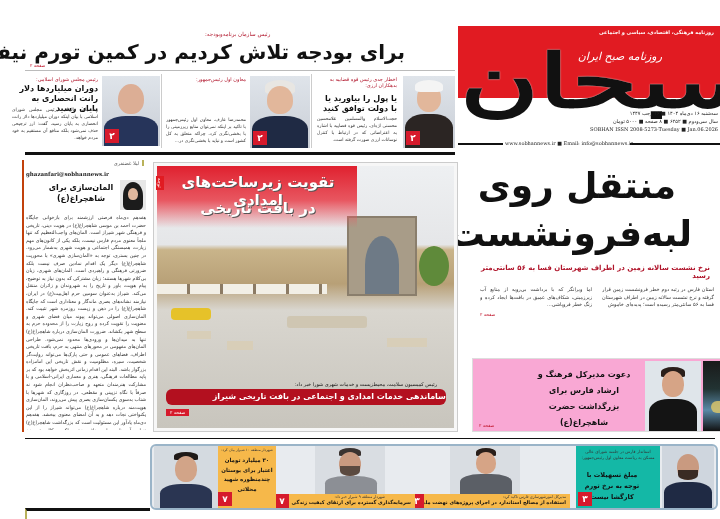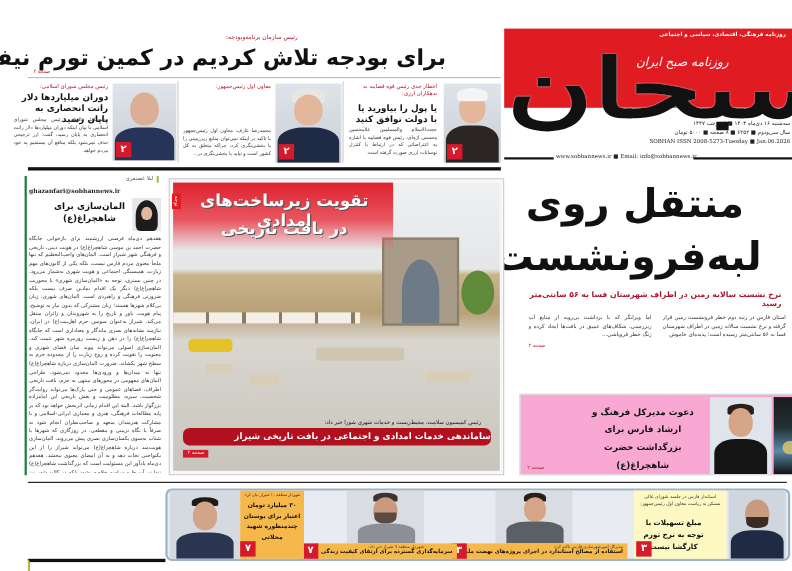--- a/index.html
+++ b/index.html
@@ -110,42 +110,42 @@
     <div class="abs" style="left:230px; top:172px; width:40px; height:9px; background:#d8ceb8;"></div>
   </div>
   <div class="abs" style="left:3px; top:3px; width:200px; height:62px; background:linear-gradient(180deg,#e0212f 0%,#e85660 55%,rgba(240,240,240,0) 100%);"></div>
   <div class="abs" style="left:12px; top:36px; width:184px; text-align:center; color:#fff; font-size:15px; font-weight:bold; text-shadow:1px 1px 0 #555;">در بافت تاریخی</div>
   <div class="abs" style="left:12px; top:10px; width:184px; text-align:center; color:#fff; font-size:15px; font-weight:bold; text-shadow:1px 1px 0 #555;">تقویت زیرساخت‌های امدادی</div>
   <div class="abs" style="right:20px; top:218px; font-size:5px; color:#111;">رئیس کمیسیون سلامت، محیط‌زیست و خدمات شهری شورا خبر داد:</div>
   <div class="abs" style="left:12px; top:226px; width:280px; height:16px; line-height:16px; background:#b3101f; color:#fff; font-size:8px; font-weight:bold; text-align:right; border-radius:6px;">ساماندهی خدمات امدادی و اجتماعی در بافت تاریخی شیراز</div>
   <div class="abs" style="left:12px; top:246px; background:#d61a2c; color:#fff; font-size:4.5px; padding:1px 4px;">صفحه ۲</div>
 </div>
 
-<div class="abs" style="left:22px; top:160px; width:128px; height:272px; border-left:2px solid #15803d;">
+<div class="abs" style="left:22px; top:160px; width:128px; height:272px; border-left:2px solid #c2410c;">
   <div class="abs" style="right:6px; top:0px; font-size:5px; color:#555; border-right:2px solid #b9b25a; padding-right:3px;">لیلا غضنفری</div>
   <div class="abs" style="left:2px; top:11px; font-size:5.5px; font-weight:bold; direction:ltr; color:#222; font-family:'DejaVu Serif', serif;">ghazanfari@sobhannews.ir</div>
   <div class="abs" style="right:-14px; top:16px; background:#e11b22; color:#fff; font-size:5px; writing-mode:vertical-rl; padding:2px 1px;">توجه</div>
   <div class="abs photo" style="right:4px; top:20px; width:26px; height:30px; background:#e7e7e7;">
     <div class="abs" style="left:3px; top:2px; width:20px; height:28px; background:#1c1c1c; border-radius:50% 50% 20% 20%;"></div>
     <div class="face" style="left:8px; top:8px; width:10px; height:12px; background:#e1b89e;"></div>
   </div>
   <div class="abs bold" style="right:34px; top:22px; width:70px; text-align:center; font-size:8px; line-height:11px; color:#111;">المان‌سازی برای شاهچراغ(ع)</div>
   <div class="abs txt" style="right:4px; top:54px; width:120px; height:216px; font-size:4.8px; line-height:7.6px; overflow:hidden;">هفدهم دی‌ماه فرصتی ارزشمند برای بازخوانی جایگاه حضرت احمد بن موسی شاهچراغ(ع) در هویت دینی، تاریخی و فرهنگی شهر شیراز است. المان‌های واجب‌التعظیم که تنها ملجأ معنوی مردم فارس نیست، بلکه یکی از کانون‌های مهم زیارت، همبستگی اجتماعی و هویت شهری به‌شمار می‌رود. در چنین بستری، توجه به «المان‌سازی شهری» با محوریت شاهچراغ(ع) دیگر یک اقدام نمادین صرف نیست بلکه ضرورتی فرهنگی و راهبردی است. المان‌های شهری، زبان بی‌کلام شهرها هستند؛ زبان مشترکی که بدون نیاز به توضیح، پیام هویت، باور و تاریخ را به شهروندان و زائران منتقل می‌کند. شیراز به‌عنوان سومین حرم اهل‌بیت(ع) در ایران، نیازمند نشانه‌های بصری ماندگار و معناداری است که جایگاه شاهچراغ(ع) را در ذهن و زیست روزمره شهر تثبیت کند. المان‌سازی اصولی می‌تواند پیوند میان فضای شهری و معنویت را تقویت کرده و روح زیارت را از محدوده حرم به سطح شهر بکشاند. ضرورت المان‌سازی درباره شاهچراغ(ع) تنها به میدان‌ها و ورودی‌ها محدود نمی‌شود. طراحی المان‌های مفهومی در محورهای منتهی به حرم، بافت تاریخی اطراف، فضاهای عمومی و حتی پارک‌ها می‌تواند روایت‌گر شخصیت، سیره، مظلومیت و نقش تاریخی این امامزاده بزرگوار باشد. البته این اقدام زمانی اثربخش خواهد بود که بر پایه مطالعات فرهنگی، هنری و معماری ایرانی-اسلامی و با مشارکت هنرمندان متعهد و صاحب‌نظران انجام شود نه صرفاً با نگاه تزیینی و مقطعی. در روزگاری که شهرها با شتاب به‌سوی یکسان‌سازی بصری پیش می‌روند، المان‌سازی هویت‌مند درباره شاهچراغ(ع) می‌تواند شیراز را از این یکنواختی نجات دهد و به آن امضای معنوی ببخشد. هفدهم دی‌ماه یادآور این مسئولیت است که بزرگداشت شاهچراغ(ع) تنها در آیین‌ها و مراسم خلاصه نشود بلکه در کالبد شهر نیز جلوه‌ای ماندگار پیدا کند؛ جلوه‌ای که نسل‌های آینده با دیدنش، شیراز را با نام و نور شاهچراغ(ع) به یاد آورند. با توجه به اینکه این المان‌ها معمولاً در کشورهای مذهبی از جمله کشورهای عربی جایگاه ویژه دارد باید به‌عنوان یک ظرفیت گردشگری به آن توجه شود.</div>
 </div>
 
 <div class="abs rule" style="left:25px; top:438px; width:690px; height:1px;"></div>
 <div class="abs" style="left:150px; top:444px; width:568px; height:66px; background:#e8ebef; border:2px solid #9ab4c8; border-radius:6px;"></div>
 
 <div class="abs" style="left:572px; top:446px; width:144px; height:62px;">
   <div class="abs photo" style="right:2px; top:0; width:52px; height:62px; background:#cfd6de;">
     <div class="face" style="left:15px; top:8px; width:22px; height:26px; background:#c99a80;"></div>
     <div class="abs" style="left:16px; top:24px; width:20px; height:10px; background:#3a2b24; border-radius:0 0 50% 50%;"></div>
     <div class="suit" style="left:2px; top:36px; width:48px; height:26px;"></div>
   </div>
-  <div class="abs" style="right:56px; top:0; width:84px; height:62px; background:#fef9c3;">
+  <div class="abs" style="right:56px; top:0; width:84px; height:62px; background:#14b8a6;">
     <div class="abs" style="right:3px; top:3px; width:78px; font-size:4.2px; line-height:6px; text-align:center; color:#333;">استاندار فارس در جلسه شورای عالی مسکن به ریاست معاون اول رئیس‌جمهور:</div>
     <div class="abs bold" style="right:16px; top:24px; width:64px; font-size:6.5px; line-height:11px; text-align:center; color:#111;">مبلغ تسهیلات با توجه به نرخ تورم کارگشا نیست</div>
     <div class="abs pagebadge" style="left:2px; bottom:2px;">۳</div>
   </div>
 </div>
 
 <div class="abs" style="left:420px; top:446px; width:150px; height:62px;">
   <div class="abs photo" style="left:30px; top:0; width:70px; height:48px; background:#d9dde2;">
     <div class="abs" style="left:26px; top:2px; width:20px; height:8px; background:#2a1f1a; border-radius:50% 50% 10% 10%;"></div>
     <div class="face" style="left:26px; top:6px; width:20px; height:22px; background:#d6a486;"></div>

